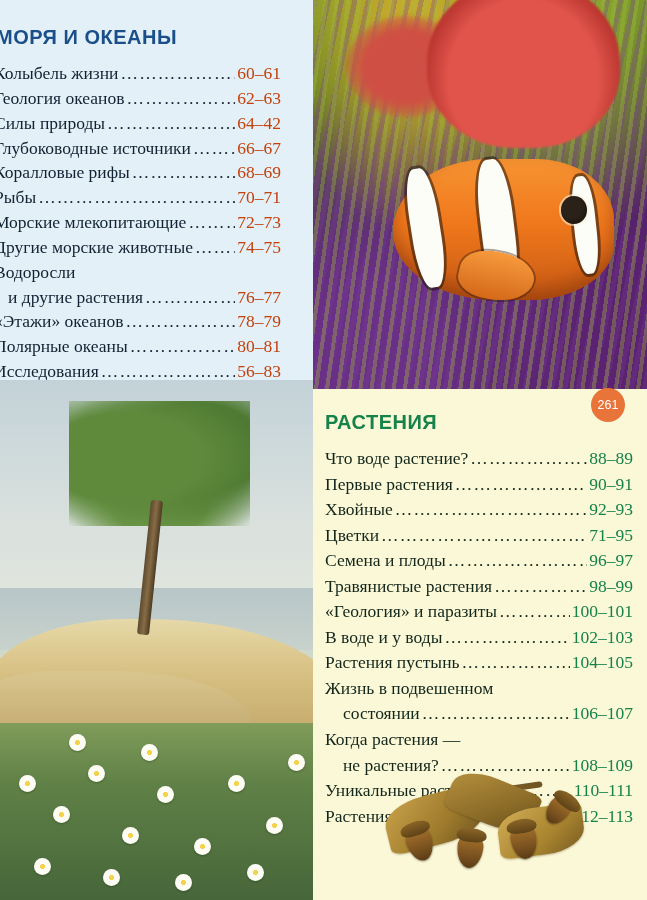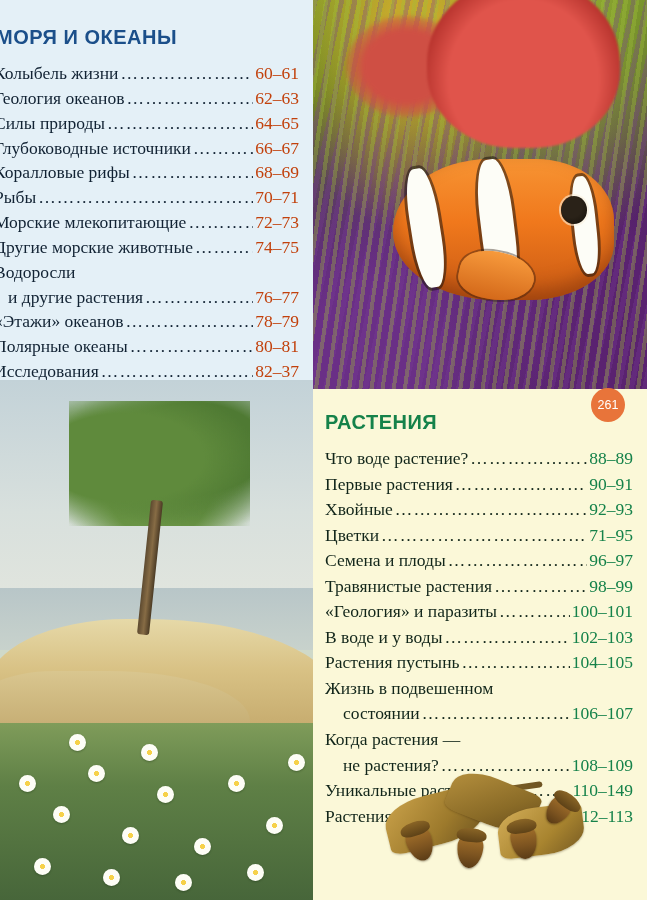--- a/index.html
+++ b/index.html
@@ -23,21 +23,21 @@
   }
 
   
   .toc-oceans {
     position: absolute;
     left: 0; top: 0;
     width: 313px;
     height: 380px;
     background: #e4f0f7;
     box-sizing: border-box;
-    padding: 26px 14px 10px 0;
+    padding: 26px 32px 10px 0;
   }
   .toc-oceans .toc-title {
     color: #1b4f8a;
     font-family: "Liberation Sans", sans-serif;
     font-weight: bold;
     font-size: 20px;
     letter-spacing: 0.5px;
     margin: 0 0 12px -4px;
     padding-left: 0;
   }
@@ -318,21 +318,21 @@
         <span class="pg">60–61</span>
       </li>
       <li>
         <span class="lbl">Геология океанов</span>
         <span class="dots">……………………………………………………</span>
         <span class="pg">62–63</span>
       </li>
       <li>
         <span class="lbl">Силы природы</span>
         <span class="dots">……………………………………………………</span>
-        <span class="pg">64–65</span>
+        <span class="pg">64–42</span>
       </li>
       <li>
         <span class="lbl">Глубоководные источники</span>
         <span class="dots">……………………………………………………</span>
         <span class="pg">66–67</span>
       </li>
       <li>
         <span class="lbl">Коралловые рифы</span>
         <span class="dots">……………………………………………………</span>
         <span class="pg">68–69</span>
@@ -368,21 +368,21 @@
         <span class="pg">78–79</span>
       </li>
       <li>
         <span class="lbl">Полярные океаны</span>
         <span class="dots">……………………………………………………</span>
         <span class="pg">80–81</span>
       </li>
       <li>
         <span class="lbl">Исследования</span>
         <span class="dots">……………………………………………………</span>
-        <span class="pg">82–37</span>
+        <span class="pg">56–83</span>
       </li>
       <li>
         <span class="lbl">Вот это да!</span>
         <span class="dots">……………………………………………………</span>
         <span class="pg">84–85</span>
       </li>
     </ul>
   </div>
 
   <div class="photo-fish">
@@ -490,21 +490,21 @@
         <span class="pg"></span>
       </li>
       <li class="indent">
         <span class="lbl">не растения?</span>
         <span class="dots">……………………………………………………</span>
         <span class="pg">108–109</span>
       </li>
       <li>
         <span class="lbl">Уникальные растения</span>
         <span class="dots">……………………………………………………</span>
-        <span class="pg">110–149</span>
+        <span class="pg">110–111</span>
       </li>
       <li>
         <span class="lbl">Растения в опасности</span>
         <span class="dots">……………………………………………………</span>
         <span class="pg">112–113</span>
       </li>
     </ul>
   </div>
 
   <div class="acorns">

